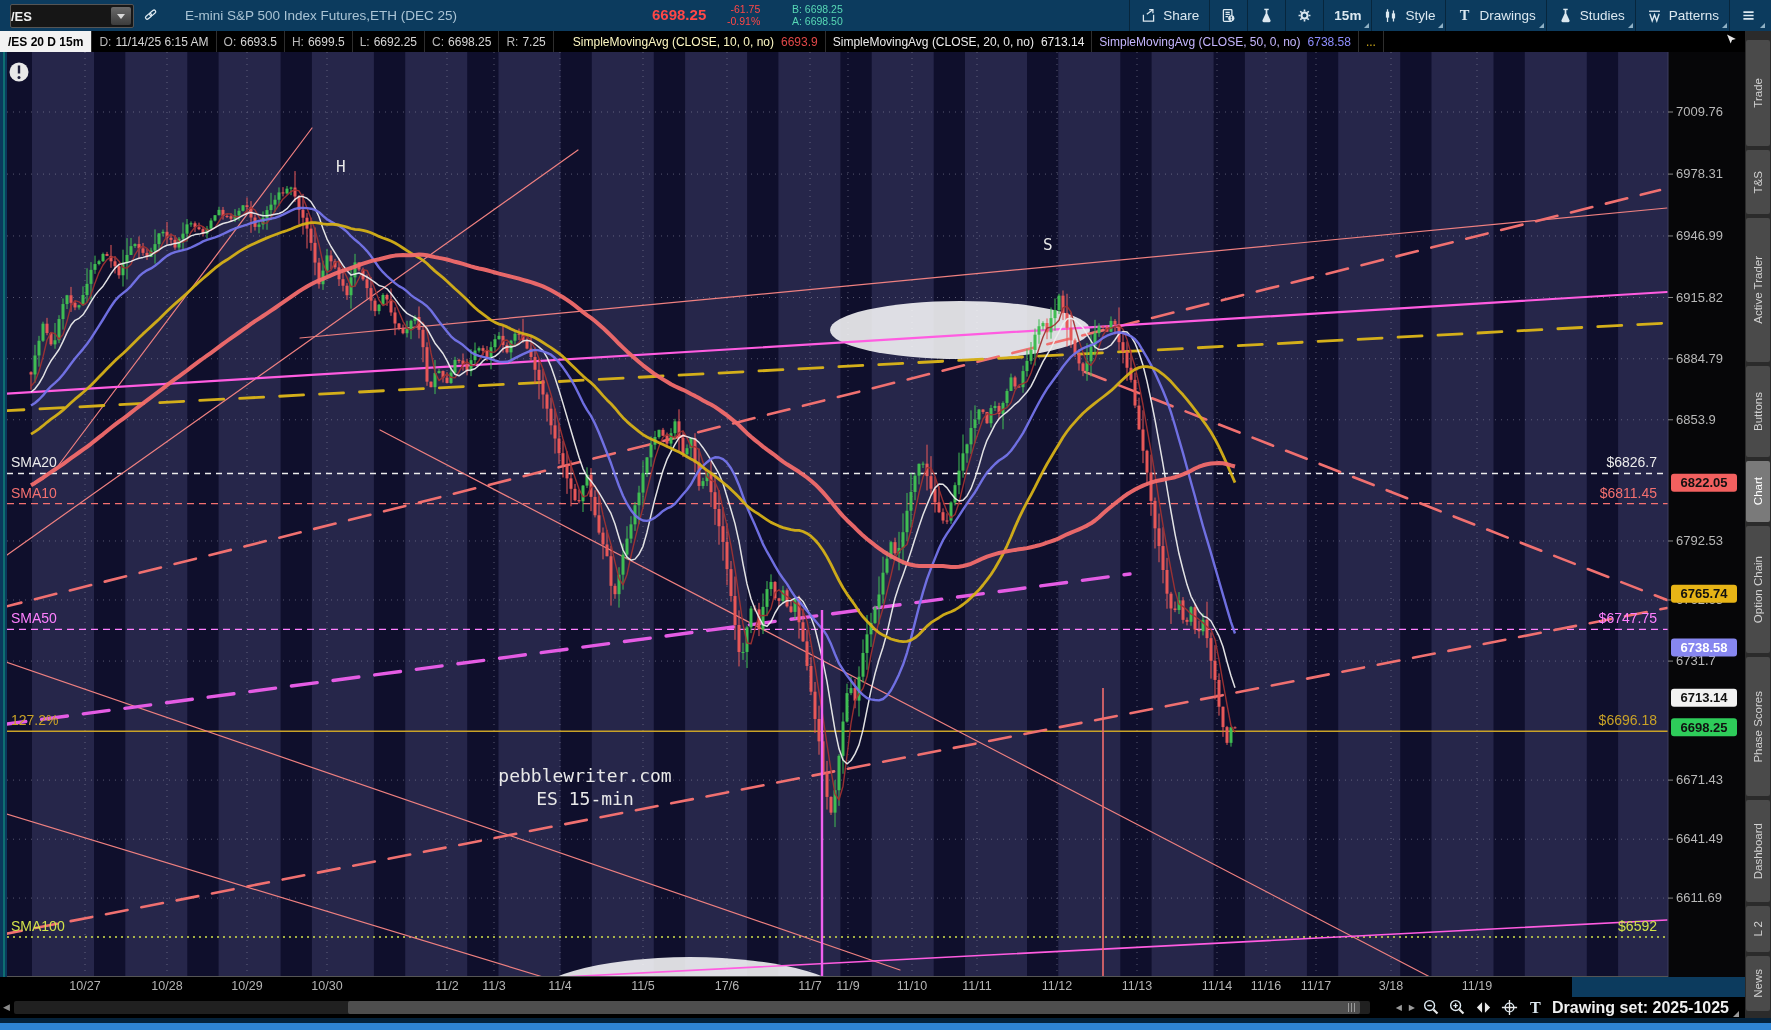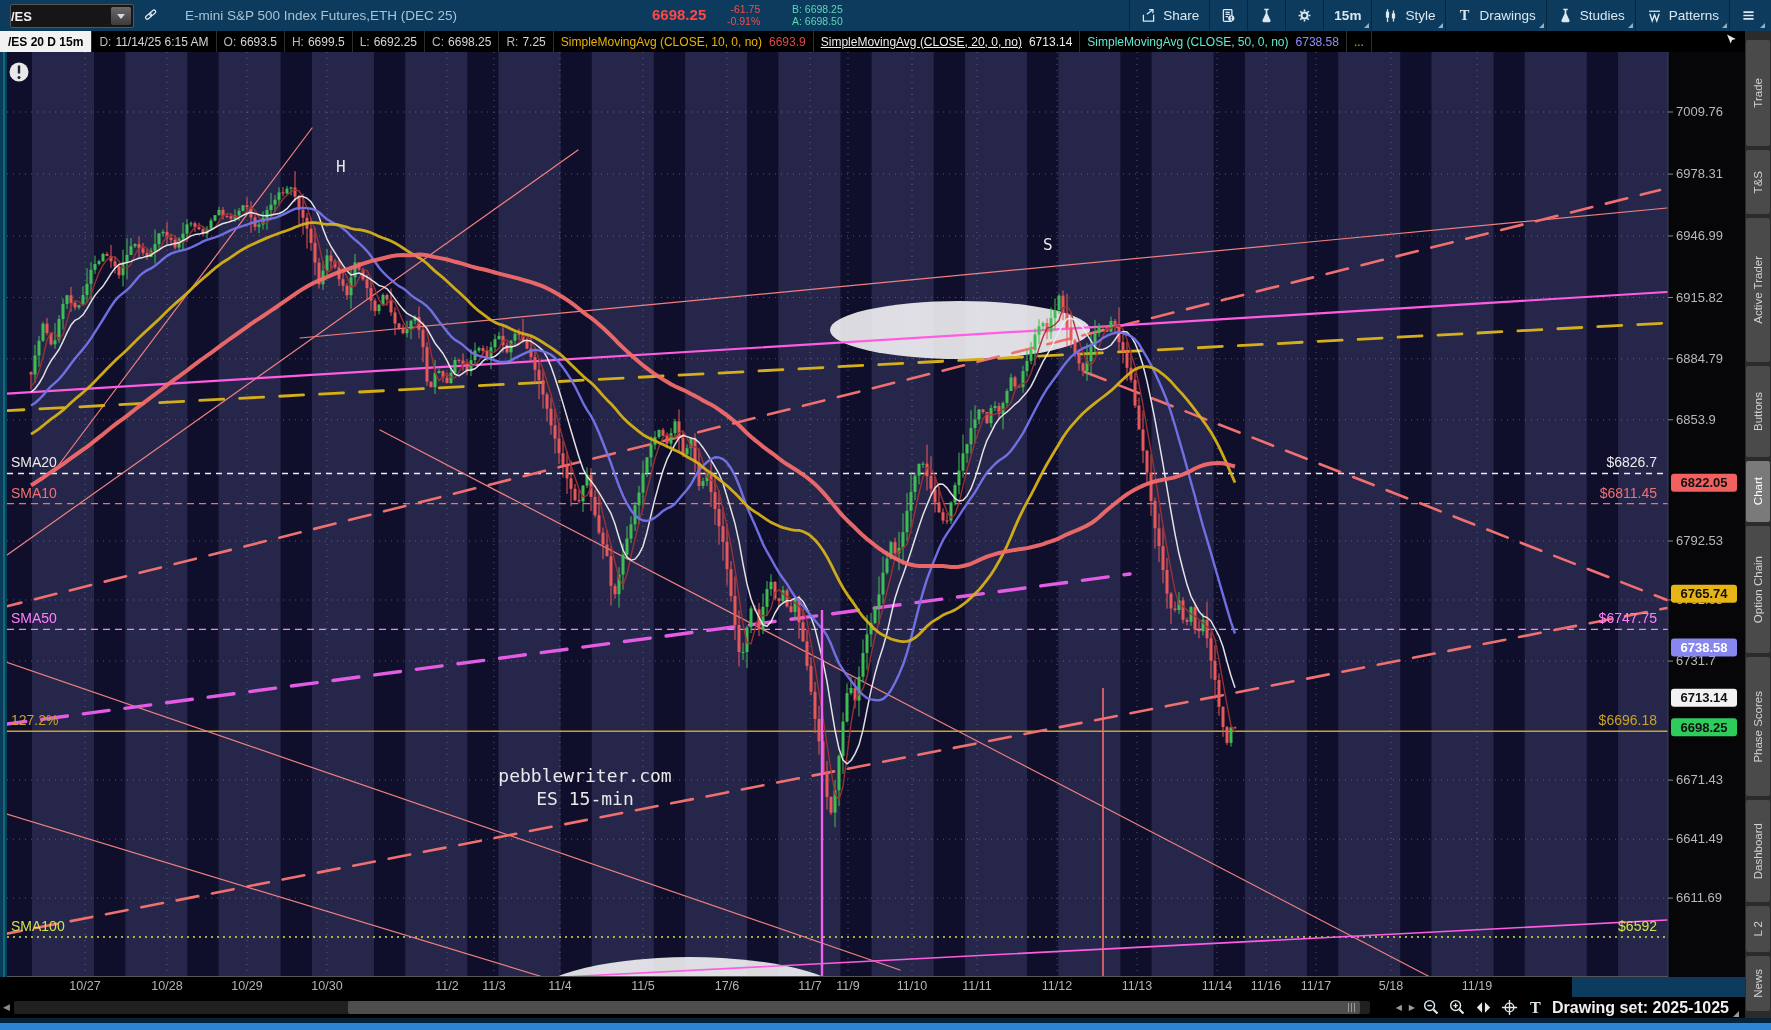--- a/index.html
+++ b/index.html
@@ -208,29 +208,29 @@
       </div>
       <div class="cell">
         <span class="lab">C:</span>
         <span>6698.25</span>
       </div>
       <div class="cell">
         <span class="lab">R:</span>
         <span>7.25</span>
       </div>
       <div class="cell">
-        <span style="color: #eab308;">SimpleMovingAvg (CLOSE, 10, 0, no)</span>
+        <span style="color: #fef9c3; margin-left: 12px;">SimpleMovingAvg (CLOSE, 10, 0, no)</span>
         <span style="color: rgb(224, 72, 72); margin-left: 7px;">6693.9</span>
       </div>
       <div class="cell">
-        <span style="color: rgb(236, 236, 236); text-decoration: underline;">SimpleMovingAvg (CLOSE, 20, 0, no)</span>
+        <span style="color: rgb(236, 236, 236);">SimpleMovingAvg (CLOSE, 20, 0, no)</span>
         <span style="color: rgb(236, 236, 236); margin-left: 7px;">6713.14</span>
       </div>
       <div class="cell">
-        <span style="color: #5eead4;">SimpleMovingAvg (CLOSE, 50, 0, no)</span>
+        <span style="color: #c4b5fd;">SimpleMovingAvg (CLOSE, 50, 0, no)</span>
         <span style="color: rgb(142, 142, 255); margin-left: 7px;">6738.58</span>
       </div>
       <div class="cell" style="color: rgb(212, 175, 26);">...</div>
       <span class="ptr ticon">
         <svg viewBox="0 0 20 20" width="16" height="16">
           <path d="M5 3l4.6 11.5 1.7-4.6L16 8.6z" fill="#e8e8e8"></path>
         </svg>
       </span>
     </div>
 
@@ -1012,21 +1012,21 @@
       <span style="left: 727px;">17/6</span>
       <span style="left: 810px;">11/7</span>
       <span style="left: 848px;">11/9</span>
       <span style="left: 912px;">11/10</span>
       <span style="left: 977px;">11/11</span>
       <span style="left: 1057px;">11/12</span>
       <span style="left: 1137px;">11/13</span>
       <span style="left: 1217px;">11/14</span>
       <span style="left: 1266px;">11/16</span>
       <span style="left: 1316px;">11/17</span>
-      <span style="left: 1391px;">5/18</span>
+      <span style="left: 1391px;">3/18</span>
       <span style="left: 1477px;">11/19</span>
     </div>
 
   <div class="botbar">
     <span class="scrollL">◀</span>
     <div class="track">
       <div class="handle">
           <span class="grip"></span>
         </div>
     </div>

